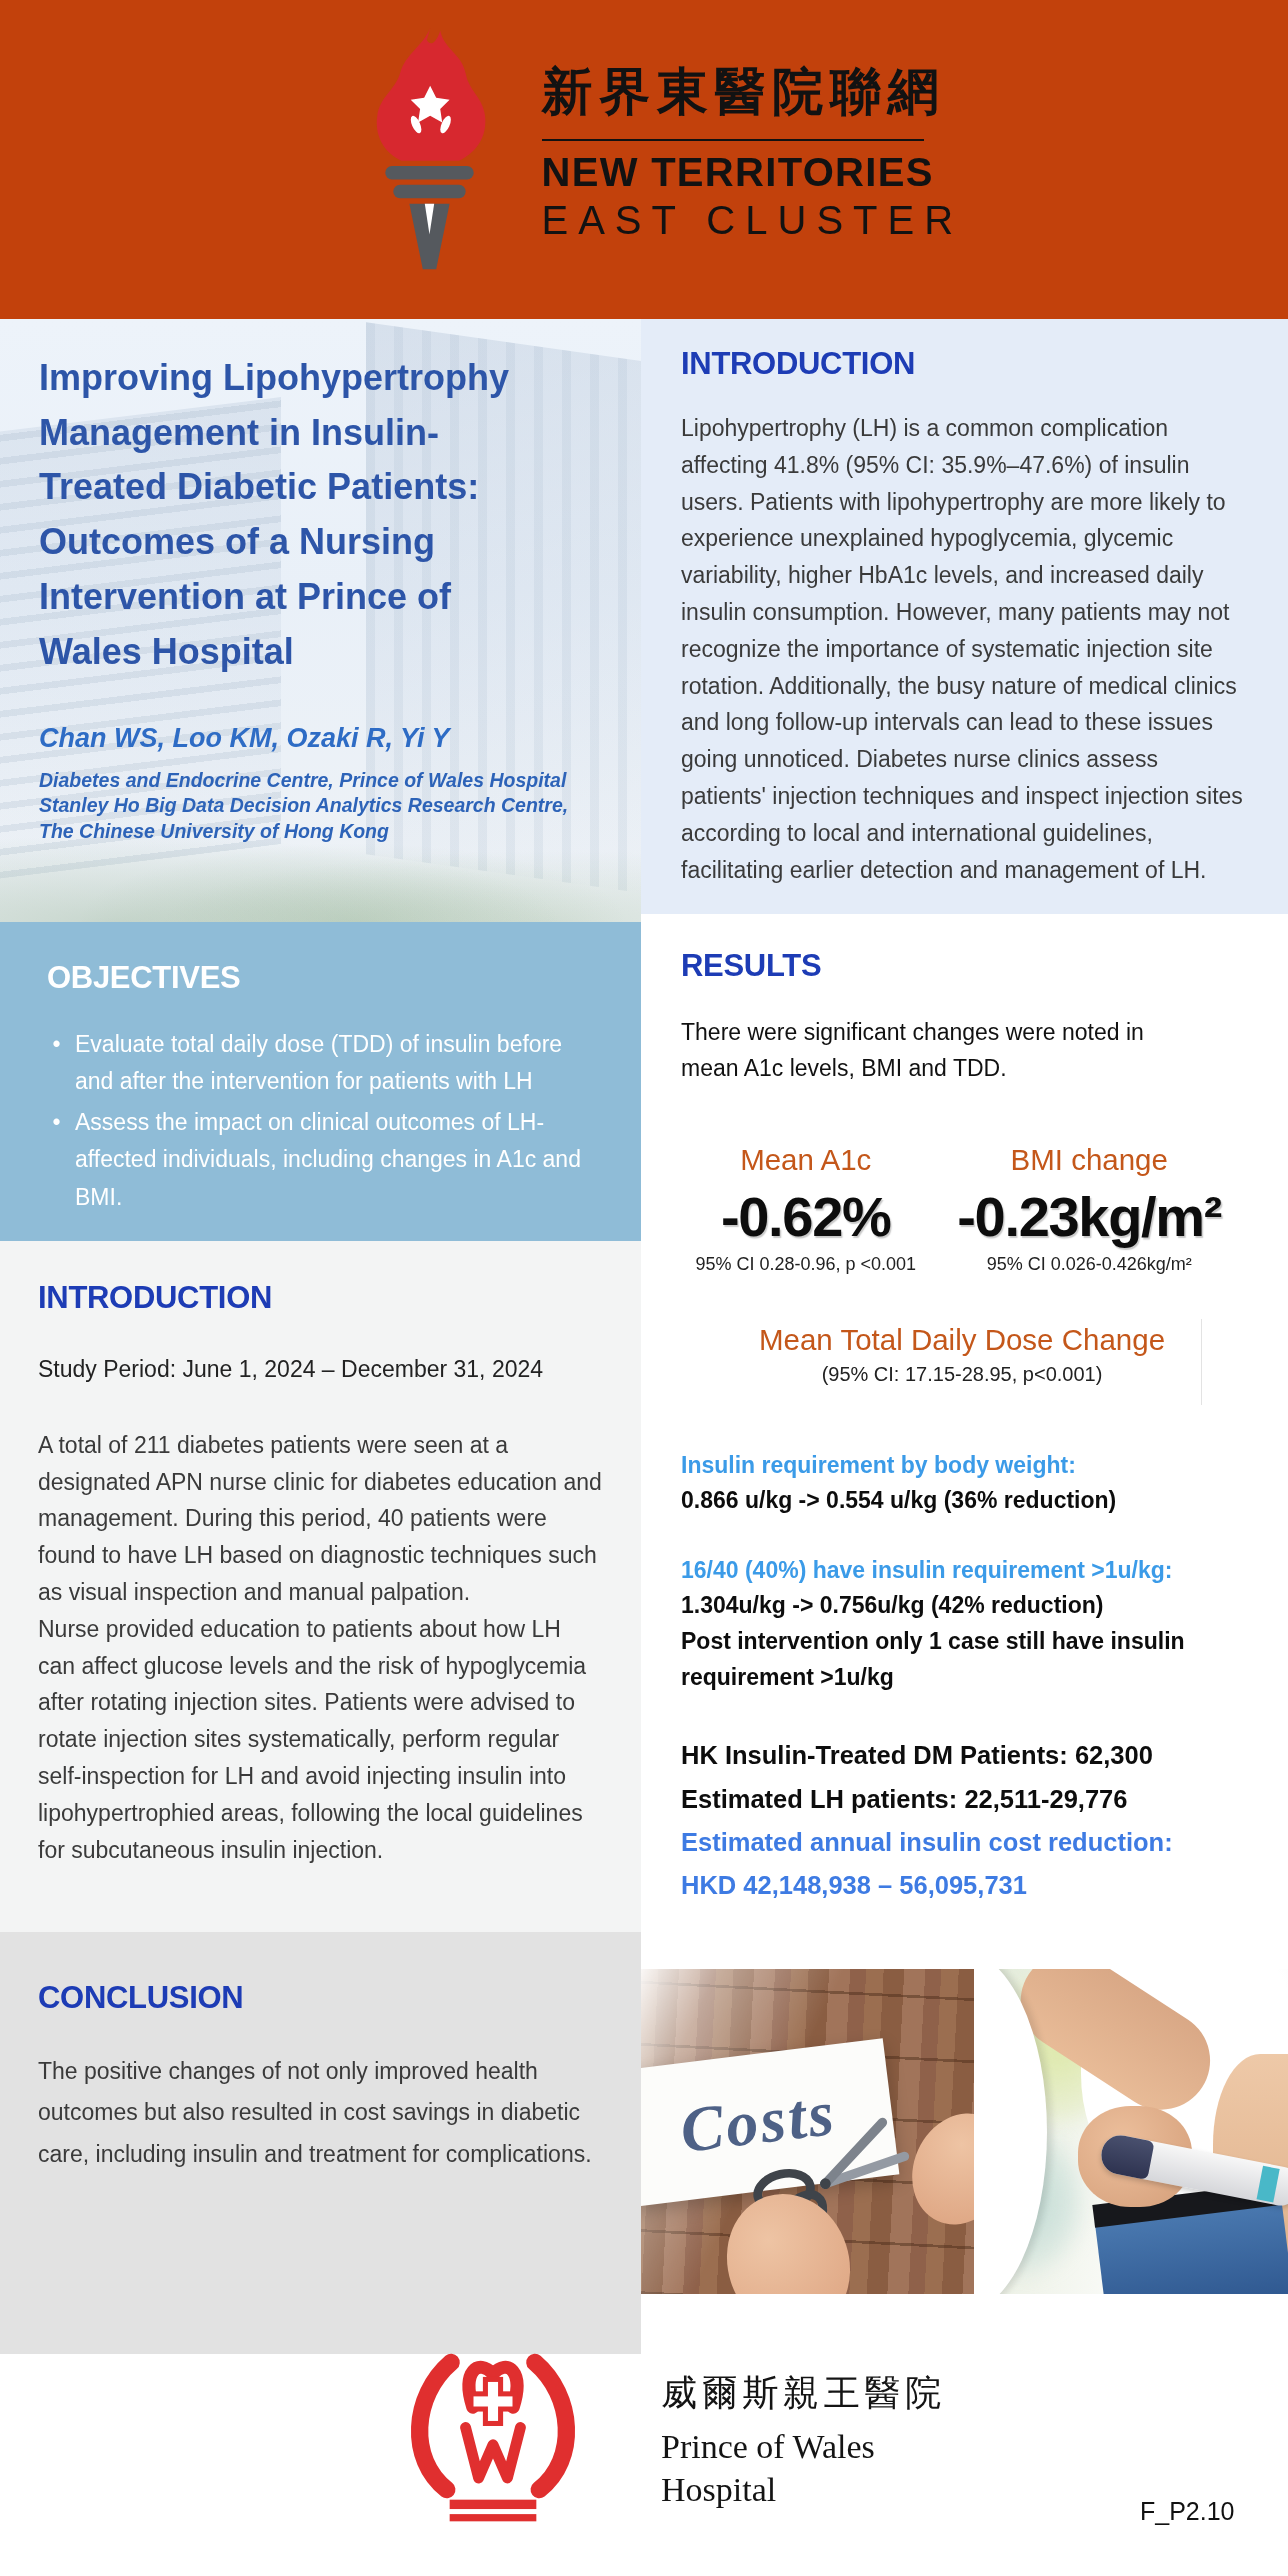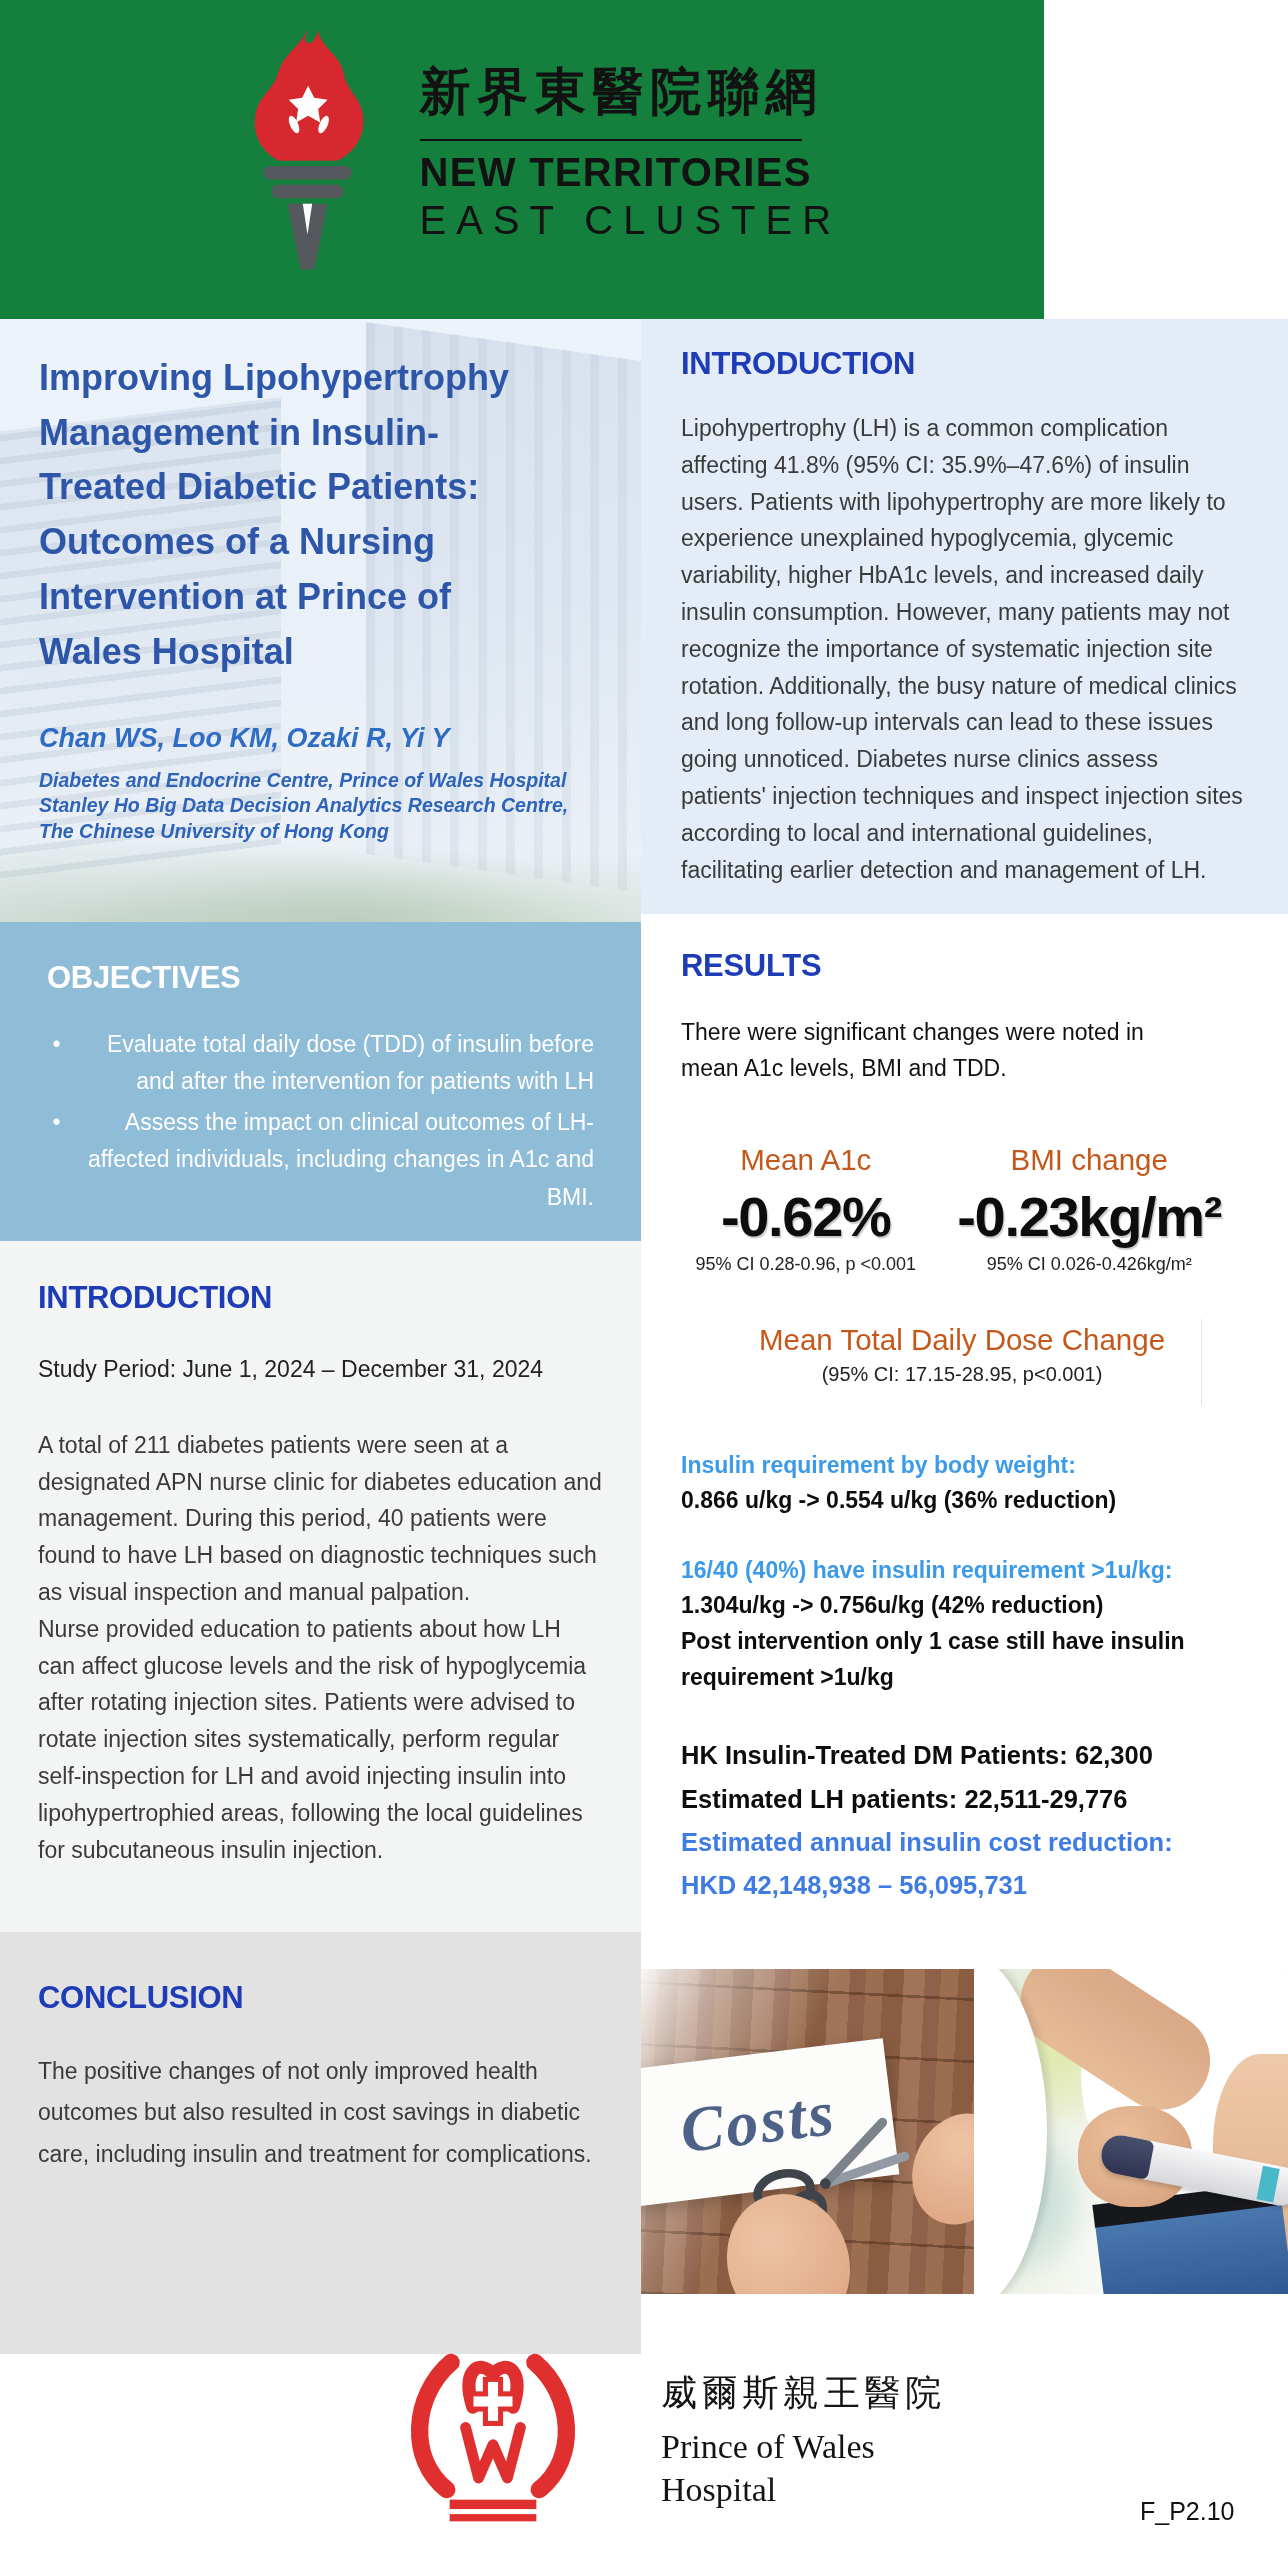--- a/index.html
+++ b/index.html
@@ -1,19 +1,19 @@
 <!DOCTYPE html>
 <html style="font-size:10.7px"><head>
 <meta charset="utf-8">
 <style>
   html,body{margin:0;padding:0;background:#9a9a9a;}
   #poster{position:relative;width:1288px;height:2576px;background:#ffffff;overflow:hidden;
           font-family:"Liberation Sans", sans-serif;color:#222;}
   
-  .header{position:absolute;left:0;top:0;width:1044px;height:319px;background:#15803d;
+  .header{position:absolute;left:0;top:0;width:1288px;height:319px;background:#c2410c;
           display:flex;justify-content:center;align-items:flex-start;gap:40px;padding-top:24px;box-sizing:border-box;}
   .ntec-text{width:386px;padding-top:34px;}
   .ntec-zh{font-family:"Liberation Serif",serif;font-size:51px;font-weight:600;color:#121212;
            letter-spacing:6.7px;white-space:nowrap;}
   .ntec-rule{height:2px;background:#111;margin:12px 0 9.4px 0;width:382px;}
   .ntec-en1{font-size:40px;font-weight:700;color:#121212;letter-spacing:1.3px;white-space:nowrap;}
   .ntec-en2{font-size:40px;font-weight:400;color:#121212;letter-spacing:10px;white-space:nowrap;margin-top:2.7px;}
   
   .title-block{position:absolute;left:0;top:319px;width:641px;height:604px;overflow:hidden;
                background:linear-gradient(180deg,#edf3fa 0%,#e9f0f8 45%,#eef2f6 100%);}
@@ -29,21 +29,21 @@
                     radial-gradient(ellipse at 55% 100%,rgba(120,160,115,.25),transparent 55%),
                     radial-gradient(ellipse at 86% 100%,rgba(130,165,120,.22),transparent 50%);}
   .tb-content{position:relative;z-index:2;padding:32px 39px;box-sizing:border-box;height:100%;}
   .poster-title{width:486px;font-size:36px;line-height:1.52;font-weight:700;color:#2d55a8;margin:0;}
   .authors{margin-top:44px;font-size:27px;font-weight:700;font-style:italic;color:#2e6cc5;}
   .affils{margin-top:13.4px;font-size:19.5px;font-weight:700;font-style:italic;color:#2d63b8;line-height:1.32;}
   .objectives{position:absolute;left:0;top:922px;width:641px;height:319px;background:#8fbcd7;
               padding:38px 47px;box-sizing:border-box;}
   .sec-h{font-size:31px;font-weight:700;color:#1d3cb5;margin:0;letter-spacing:-0.3px;}
   .objectives .sec-h{color:#ffffff;}
-  .obj-list{margin:29.5px 0 0 0;padding:0;list-style:none;text-align:right;}
+  .obj-list{margin:29.5px 0 0 0;padding:0;list-style:none;}
   .obj-list li{position:relative;padding-left:28px;color:#ffffff;font-size:23px;line-height:1.62;margin-bottom:4px;}
   .obj-list li::before{content:"•";position:absolute;left:5.4px;top:0;}
   .methodology{position:absolute;left:0;top:1241px;width:641px;height:721px;background:#f3f4f4;
                padding:39px 38px;box-sizing:border-box;}
   .body-txt{font-size:23px;line-height:1.6;color:#3a3a3a;margin:0;}
   .study-period{margin-top:35px;font-size:23px;color:#222;}
   .meth-paras{margin-top:39px;}
   .conclusion{position:absolute;left:0;top:1932px;width:641px;height:422px;background:#e2e2e2;
               padding:48px 38px;box-sizing:border-box;}
   .conclusion .body-txt{margin-top:35px;line-height:1.8;}

